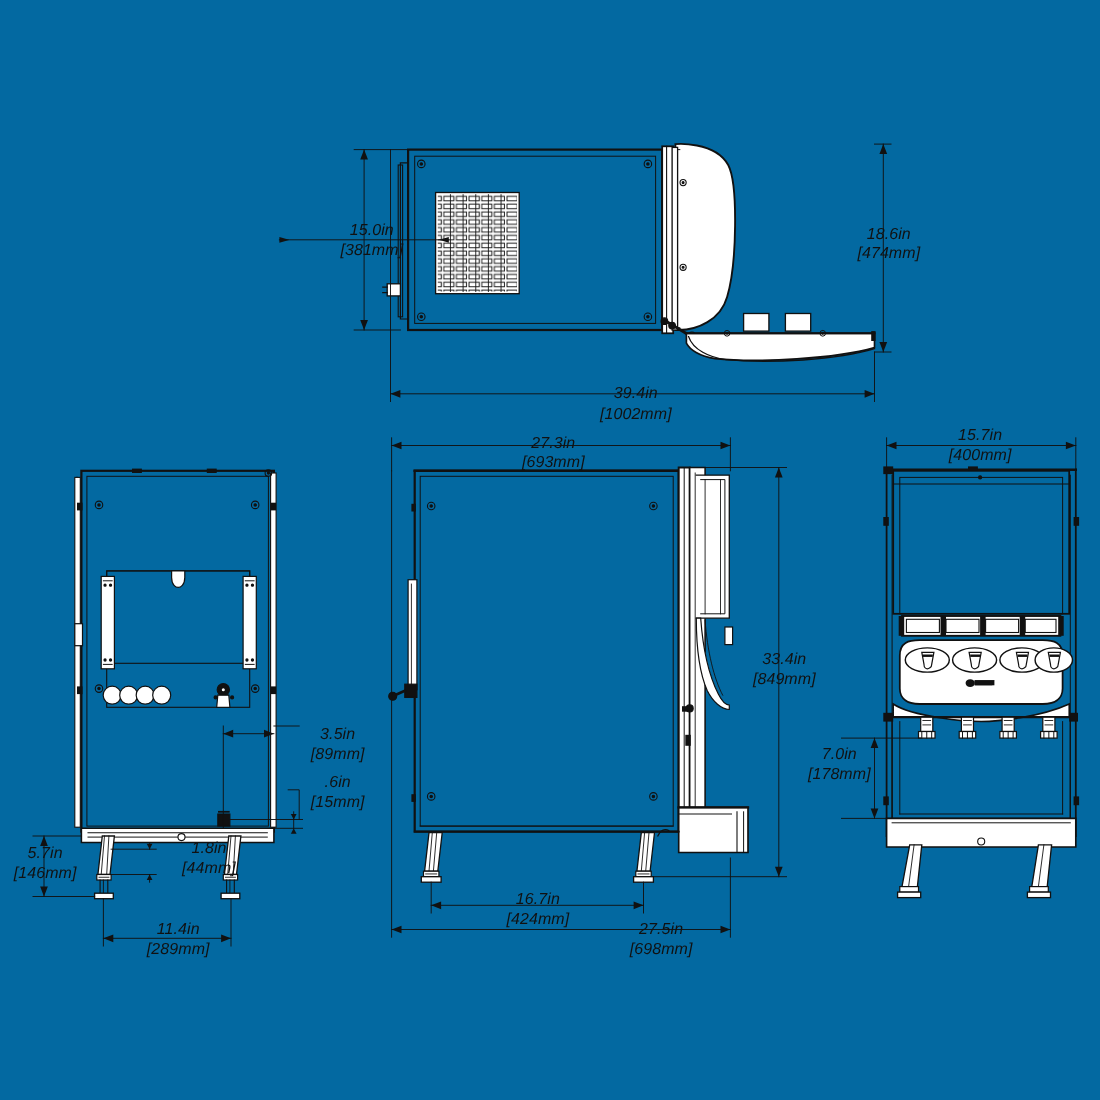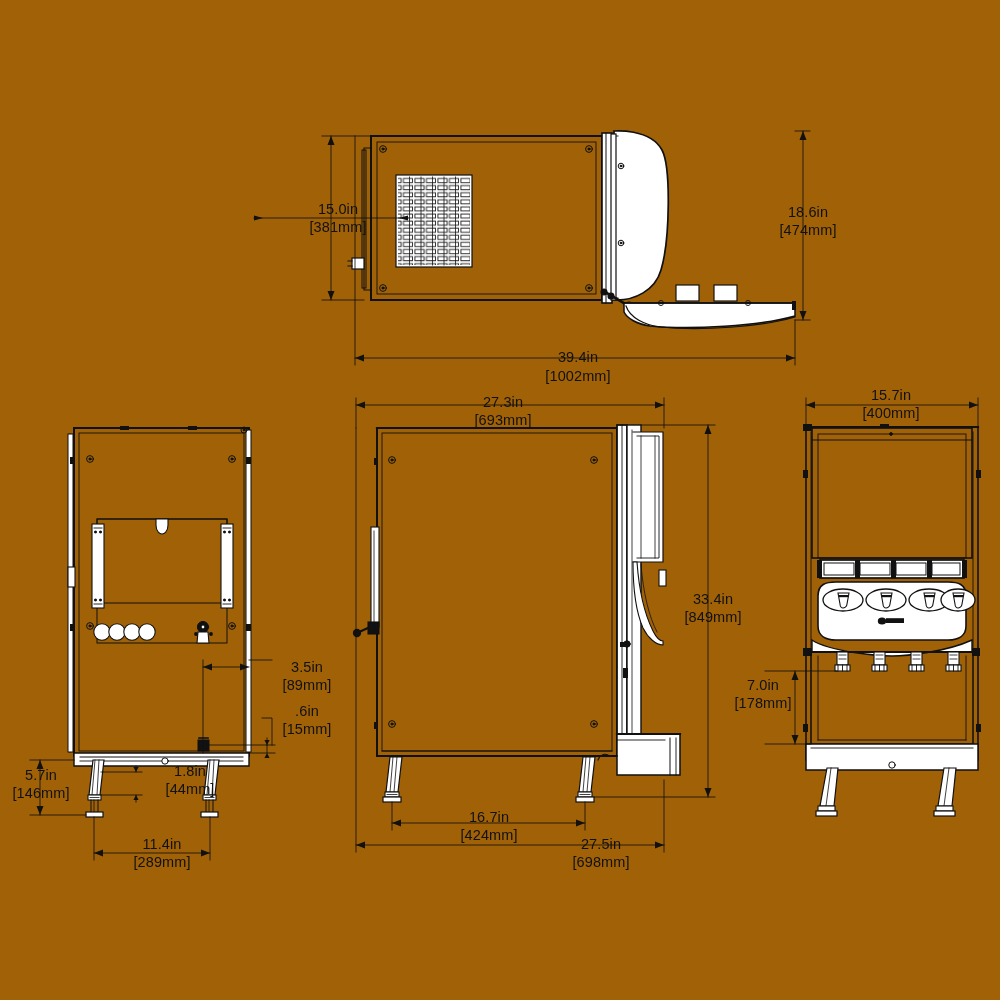--- a/index.html
+++ b/index.html
@@ -12,21 +12,22 @@
     width: 1000px;
     height: 1000px;
     font-family: "Liberation Sans", sans-serif;
     overflow: hidden;
     position: relative;
   }
   #sheet {
     position: relative;
     width: 1000px;
     height: 1000px;
-    background: #a16207;
+    background: #0369a1;
+    font-style: italic;
   }
   #drawing {
     position: absolute;
     top: 0;
     left: 0;
     width: 1000px;
     height: 1000px;
     display: block;
   }
   .dimtext {

